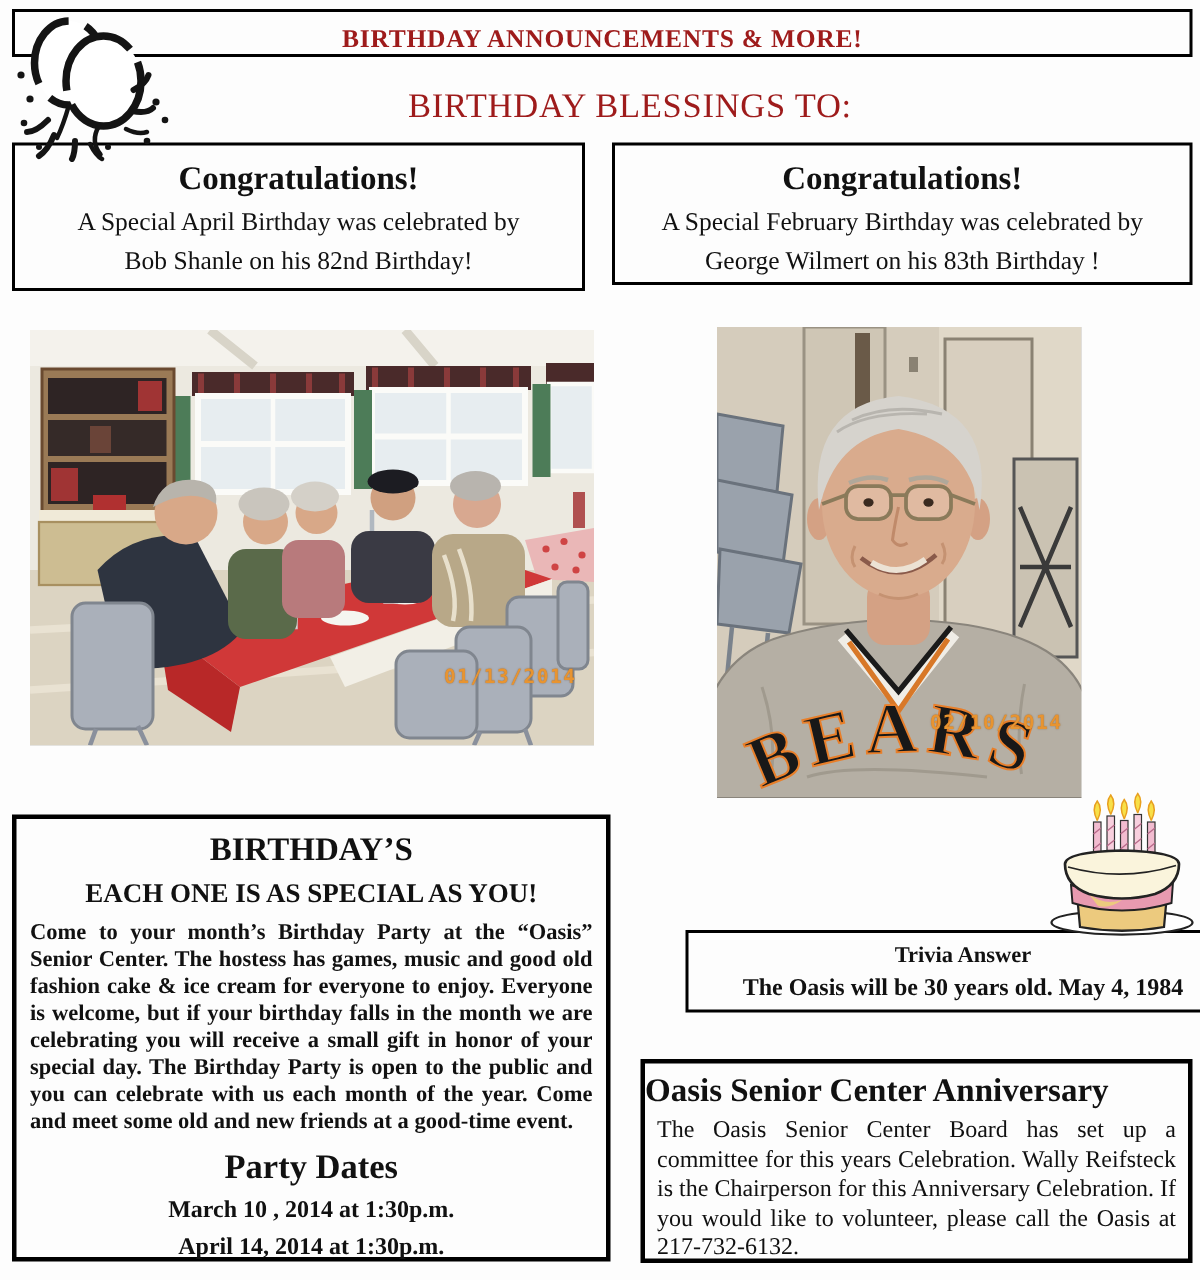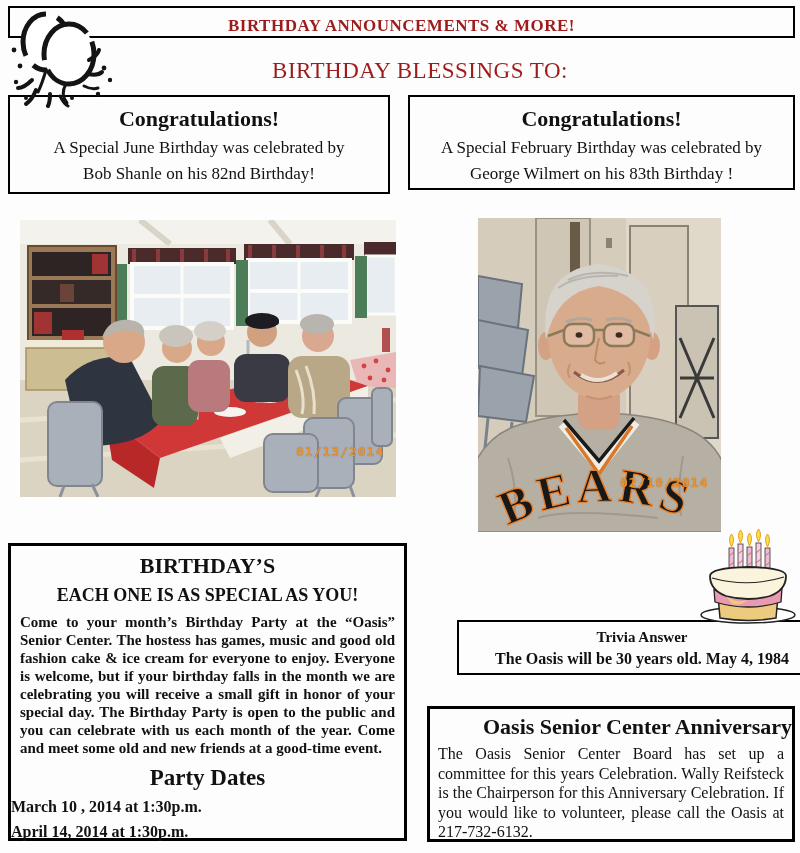--- a/index.html
+++ b/index.html
@@ -42,36 +42,36 @@
   .bbox{
     left:8px;top:543px;width:393px;height:292px;border:3px solid #000;background:#fdfdfd;
   }
   .bbox .btitle{text-align:center;font-size:22px;font-weight:bold;margin-top:7px;}
   .bbox .bsub{text-align:center;font-size:18px;font-weight:bold;margin-top:6px;}
   .bbox .bbody{
     font-size:15px;font-weight:bold;text-align:justify;line-height:1.2;
     margin:7px 9px 0 9px;
   }
   .bbox .pdates{text-align:center;font-size:23px;font-weight:bold;margin-top:8px;}
-  .bbox .dline{text-align:left;font-size:16px;font-weight:bold;margin-top:7px;}
+  .bbox .dline{text-align:center;font-size:16px;font-weight:bold;margin-top:7px;}
   
   .cake{left:698px;top:526px;width:100px;height:99px;z-index:2;}
   
   .tbox{
     left:425px;top:620px;width:366px;height:51px;border:2px solid #000;background:#fdfdfd;
     text-align:center;
     margin-left:32px;
   }
   .tbox .ttitle{font-size:15px;font-weight:bold;margin-top:7px;}
   .tbox .tanswer{font-size:16px;font-weight:bold;margin-top:4px;}
   
   .abox{
     left:427px;top:706px;width:362px;height:130px;border:3px solid #000;background:#fdfdfd;
   }
-  .abox .atitle{text-align:right;font-size:22px;font-weight:bold;margin-top:5px;}
+  .abox .atitle{text-align:left;font-size:22px;font-weight:bold;margin-top:5px;}
   .abox .abody{
     font-size:16px;text-align:justify;line-height:1.22;margin:4px 8px 0 8px;
   }
 </style>
 </head>
 <body>
 
 <div class="abs banner">
   <span class="banner-title">BIRTHDAY ANNOUNCEMENTS &amp; MORE!</span>
 </div>
@@ -101,21 +101,21 @@
       <circle cx="92" cy="92" r="2.2"></circle>
     <circle cx="66" cy="96" r="2.0"></circle>
       <circle cx="20" cy="96" r="2.0"></circle>
   </g>
 </svg>
 
 <div class="abs blessings">BIRTHDAY BLESSINGS TO:</div>
 
 <div class="abs cbox cbox-jan">
   <div class="ctitle">Congratulations!</div>
-  <div class="cline">A Special June Birthday was celebrated by</div>
+  <div class="cline">A Special April Birthday was celebrated by</div>
   <div class="cline">Bob Shanle on his 82nd Birthday!</div>
 </div>
 
 <div class="abs cbox cbox-feb">
   <div class="ctitle">Congratulations!</div>
   <div class="cline">A Special February Birthday was celebrated by</div>
   <div class="cline">George Wilmert on his 83th  Birthday !</div>
 </div>
 
 <div class="abs photo photo-jan">

